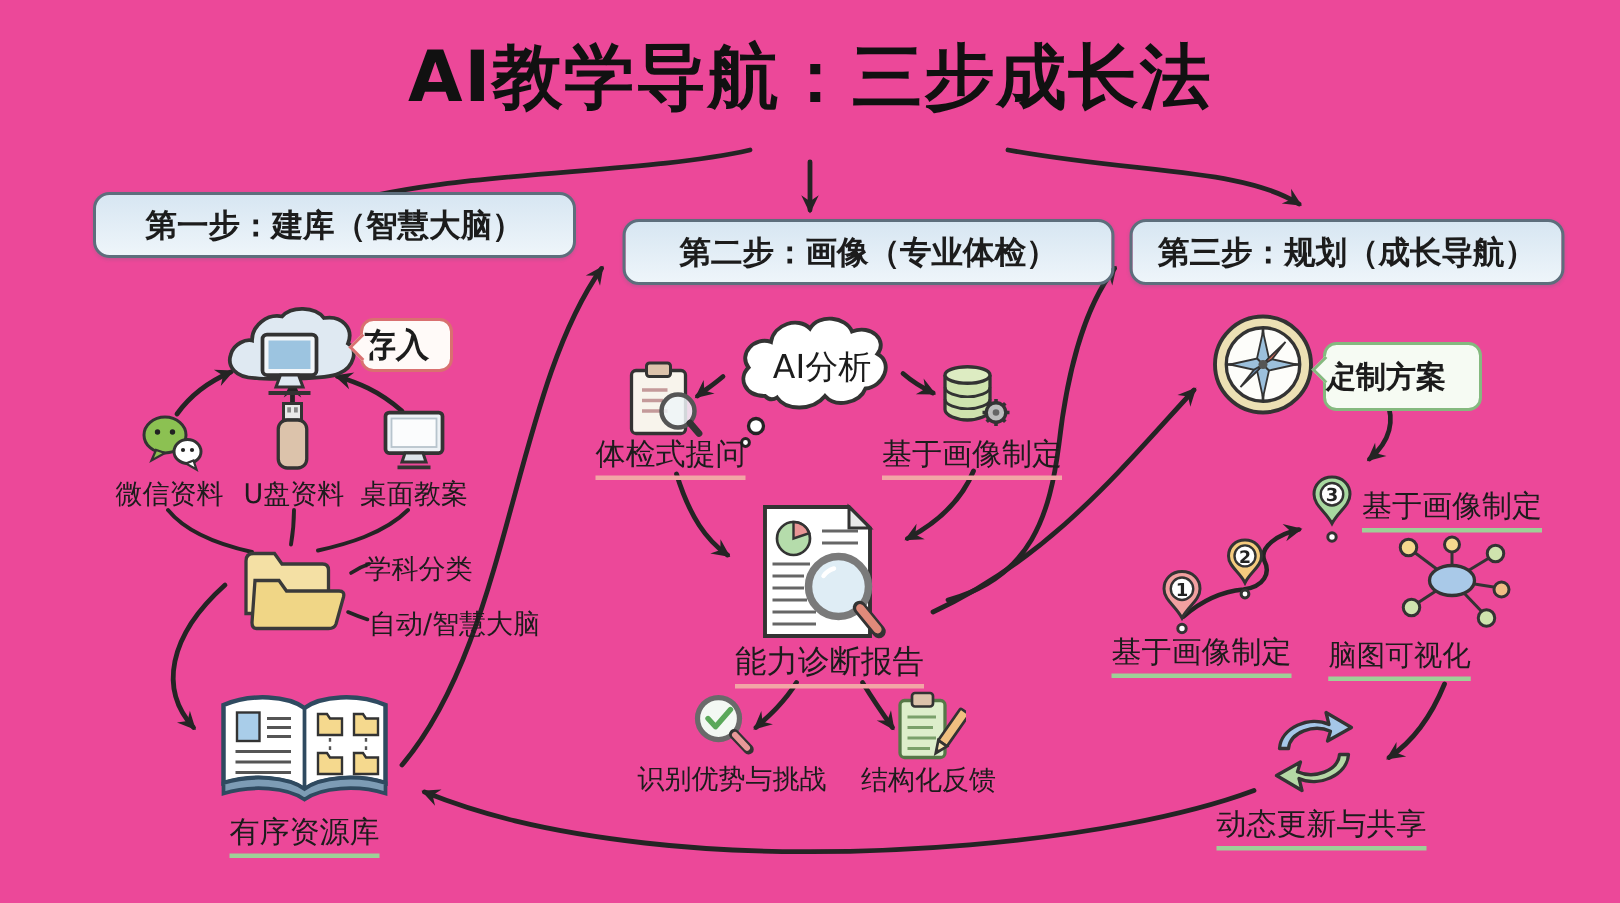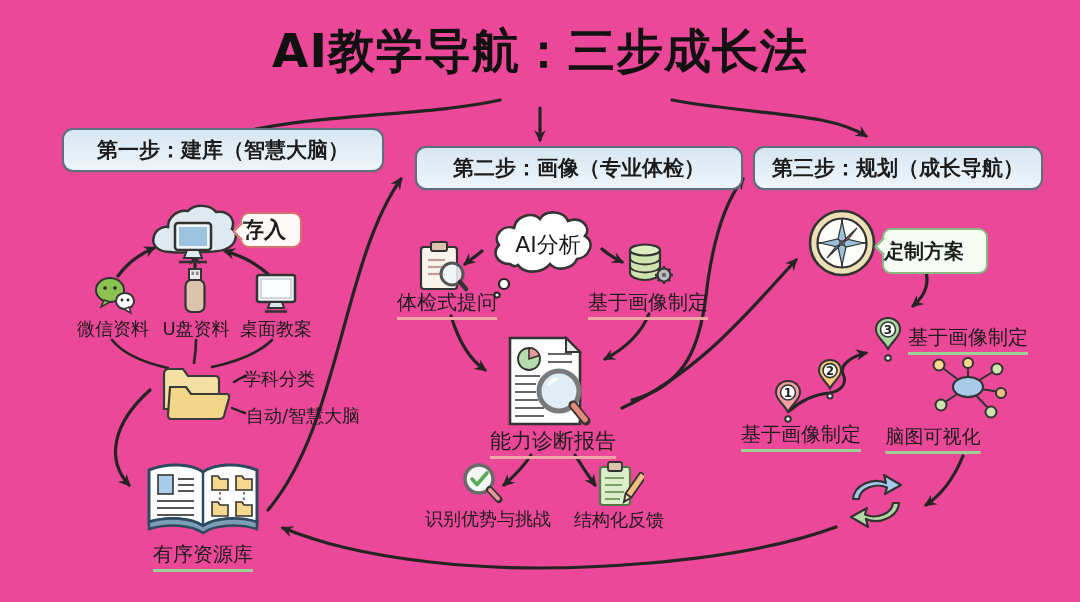--- a/index.html
+++ b/index.html
@@ -280,14 +280,15 @@
     <circle cx="73" cy="37" r="5" fill="#f0bd85" stroke="#333" stroke-width="2"></circle>
     <circle cx="63" cy="56" r="5.5" fill="#cfe3ae" stroke="#333" stroke-width="2"></circle>
     <circle cx="13" cy="49" r="5.5" fill="#cfe3ae" stroke="#333" stroke-width="2"></circle>
   </svg>
   <div class="lbl cx ul-green" style="left:933px;top:424px;font-size:19px">脑图可视化</div>
 
   <svg class="abs" style="left:843px;top:472px" width="66" height="60" viewBox="0 0 66 60">
     <path d="M10 27 C11 13 30 5 43 11 L41 3 L58 13 L42 22 L44 15.5 C33 10.5 17 16 16 27Z" fill="#a5c7e8" stroke="#333" stroke-width="2.2" stroke-linejoin="round"></path>
     <path d="M56 31 C55 45 36 53 23 47 L25 55 L8 45 L24 36 L22 42.5 C33 47.5 49 42 50 31Z" fill="#b5d8a5" stroke="#333" stroke-width="2.2" stroke-linejoin="round"></path>
   </svg>
+  <div class="lbl cx ul-green" style="left:881px;top:536px;font-size:20px">动态更新与共享</div>
 
 </div>
 
 </body></html>

